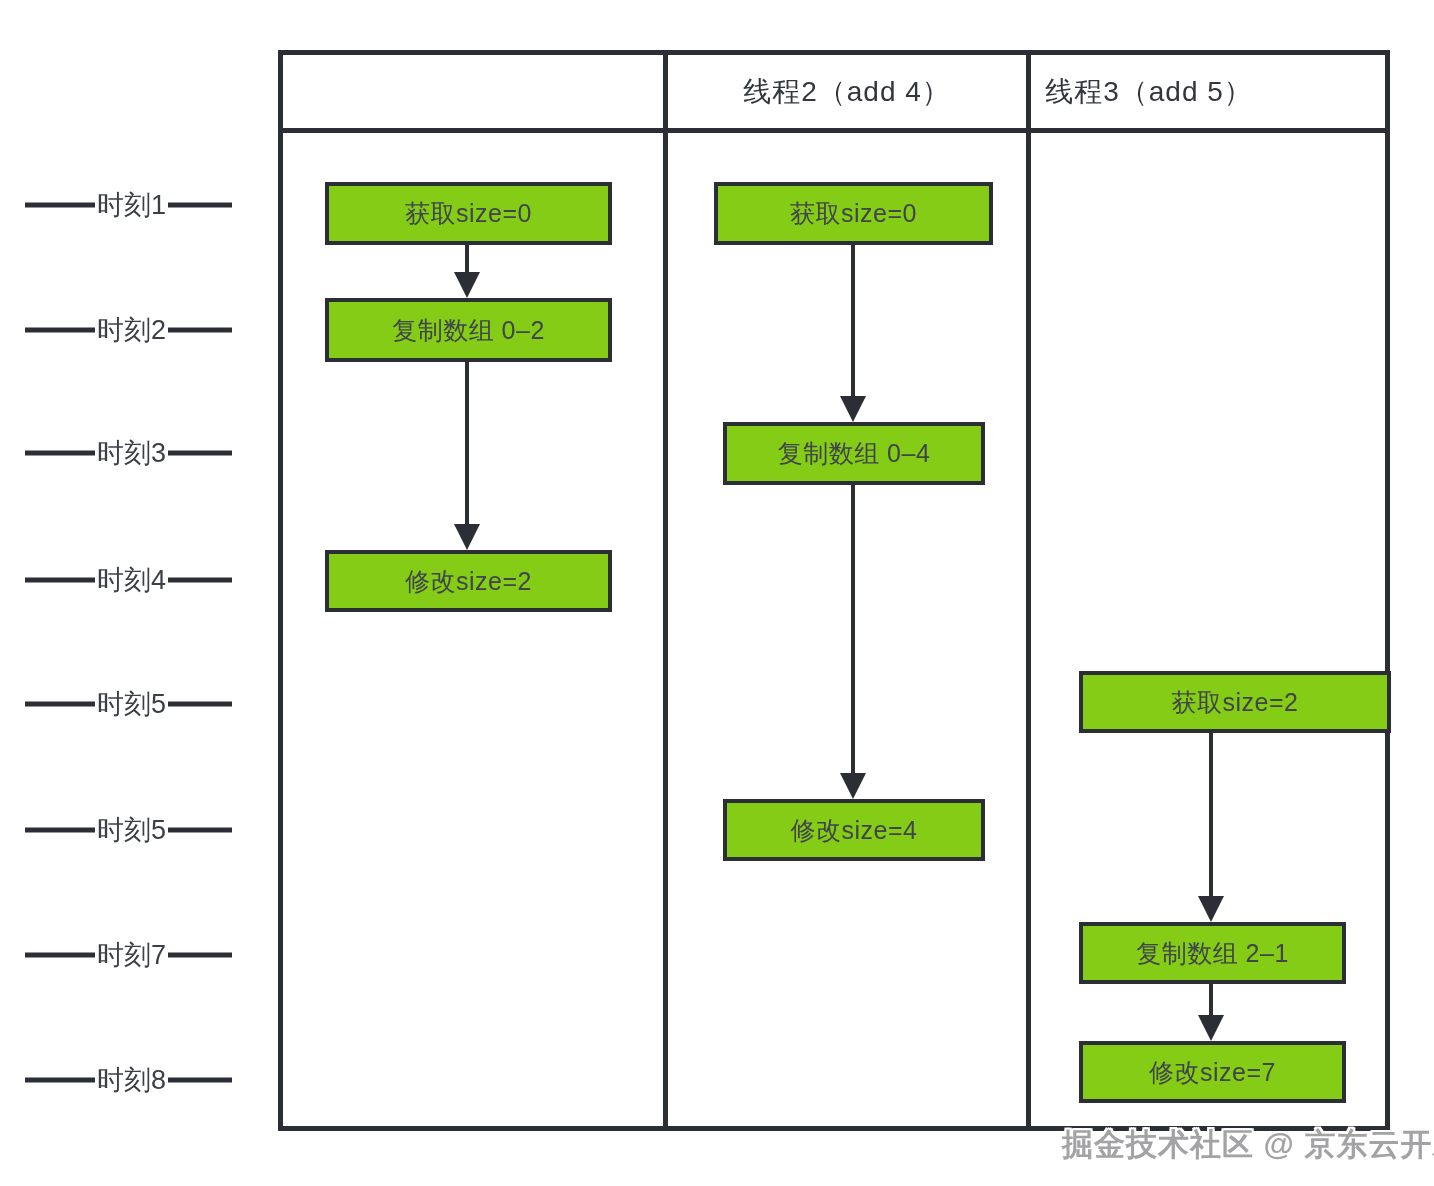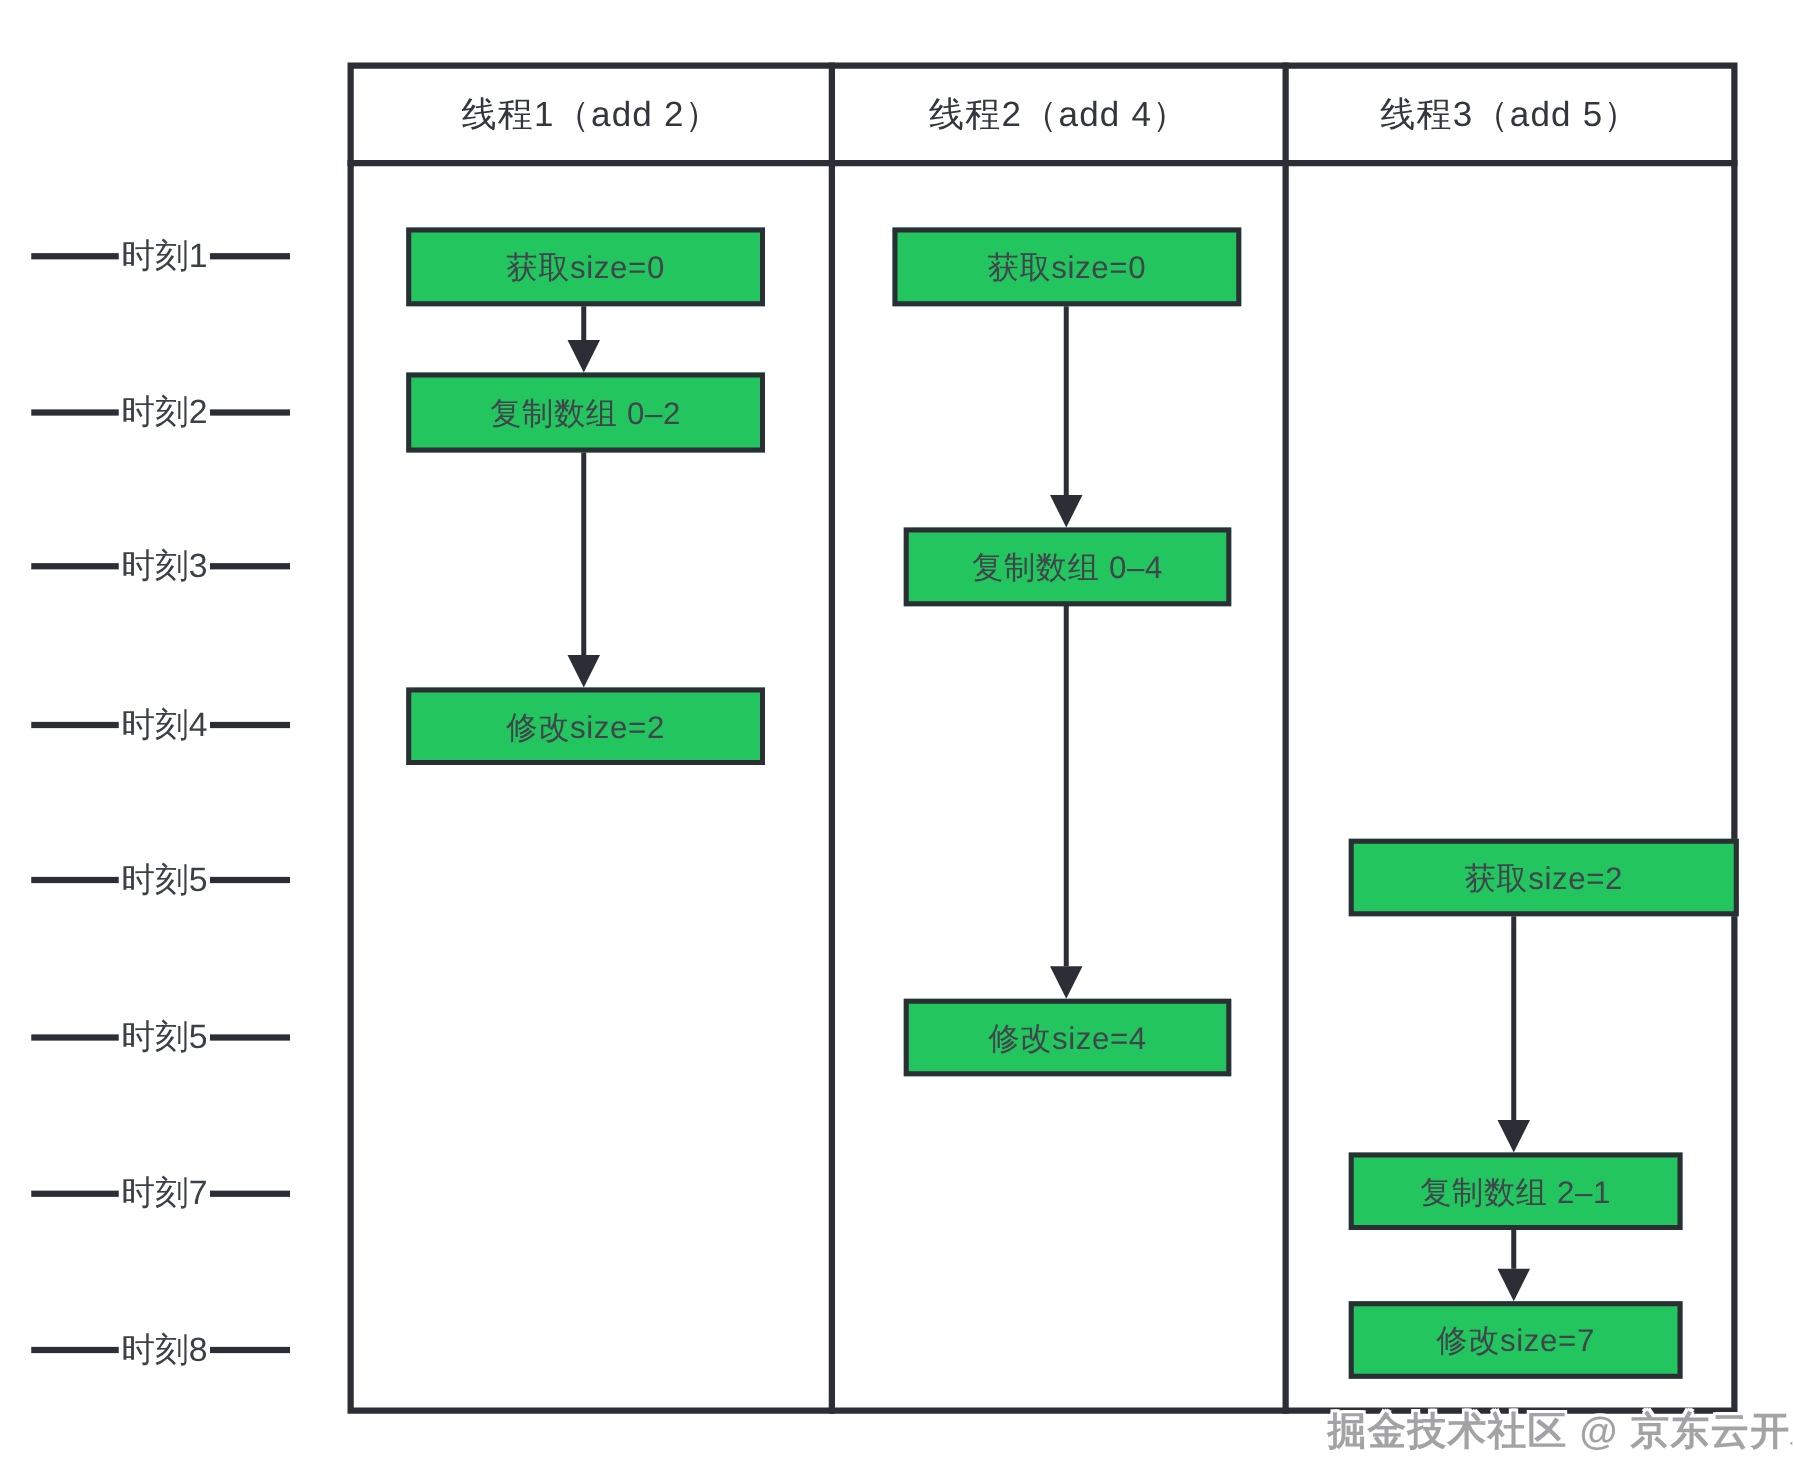--- a/index.html
+++ b/index.html
@@ -58,21 +58,21 @@
     display: flex; align-items: center; justify-content: center;
     font-size: 28px; color: #33373d;
     letter-spacing: 1px;
   }
 
   
   .box {
     position: absolute;
     border: 4px solid #2b2e35;
     box-sizing: border-box;
-    background: #22c55e;
+    background: #84cc16;
     display: flex; align-items: center; justify-content: center;
     font-size: 25px; color: #40444b;
     letter-spacing: 0.5px;
   }
 
   
   .arrow { position: absolute; width: 26px; }
   .arrow .shaft {
     position: absolute;
     left: 11px; top: 0;
@@ -149,23 +149,22 @@
     <span class="tick l"></span>
       <span class="tlabel">时刻8</span>
       <span class="tick r"></span>
   </div>
 
   <div class="frame"></div>
   <div class="vline" style="left:663px"></div>
   <div class="vline" style="left:1026px"></div>
   <div class="hline"></div>
 
-  <div class="hcell" style="left:283px;width:380px">线程1（add 2）</div>
   <div class="hcell" style="left:668px;width:358px">线程2（add 4）</div>
-  <div class="hcell" style="left:1031px;width:354px">线程3（add 5）</div>
+  <div class="hcell" style="left:972px;width:354px">线程3（add 5）</div>
 
   <div class="box" style="left:325px;top:182px;width:287px;height:63px">获取size=0</div>
   <div class="arrow" style="left:454px;top:245px;height:53px">
     <div class="shaft" style="height:27px"></div>
     <div class="head"></div>
   </div>
   <div class="box" style="left:325px;top:298px;width:287px;height:64px">复制数组 0–2</div>
   <div class="arrow" style="left:454px;top:362px;height:188px">
     <div class="shaft" style="height:162px"></div>
     <div class="head"></div>

